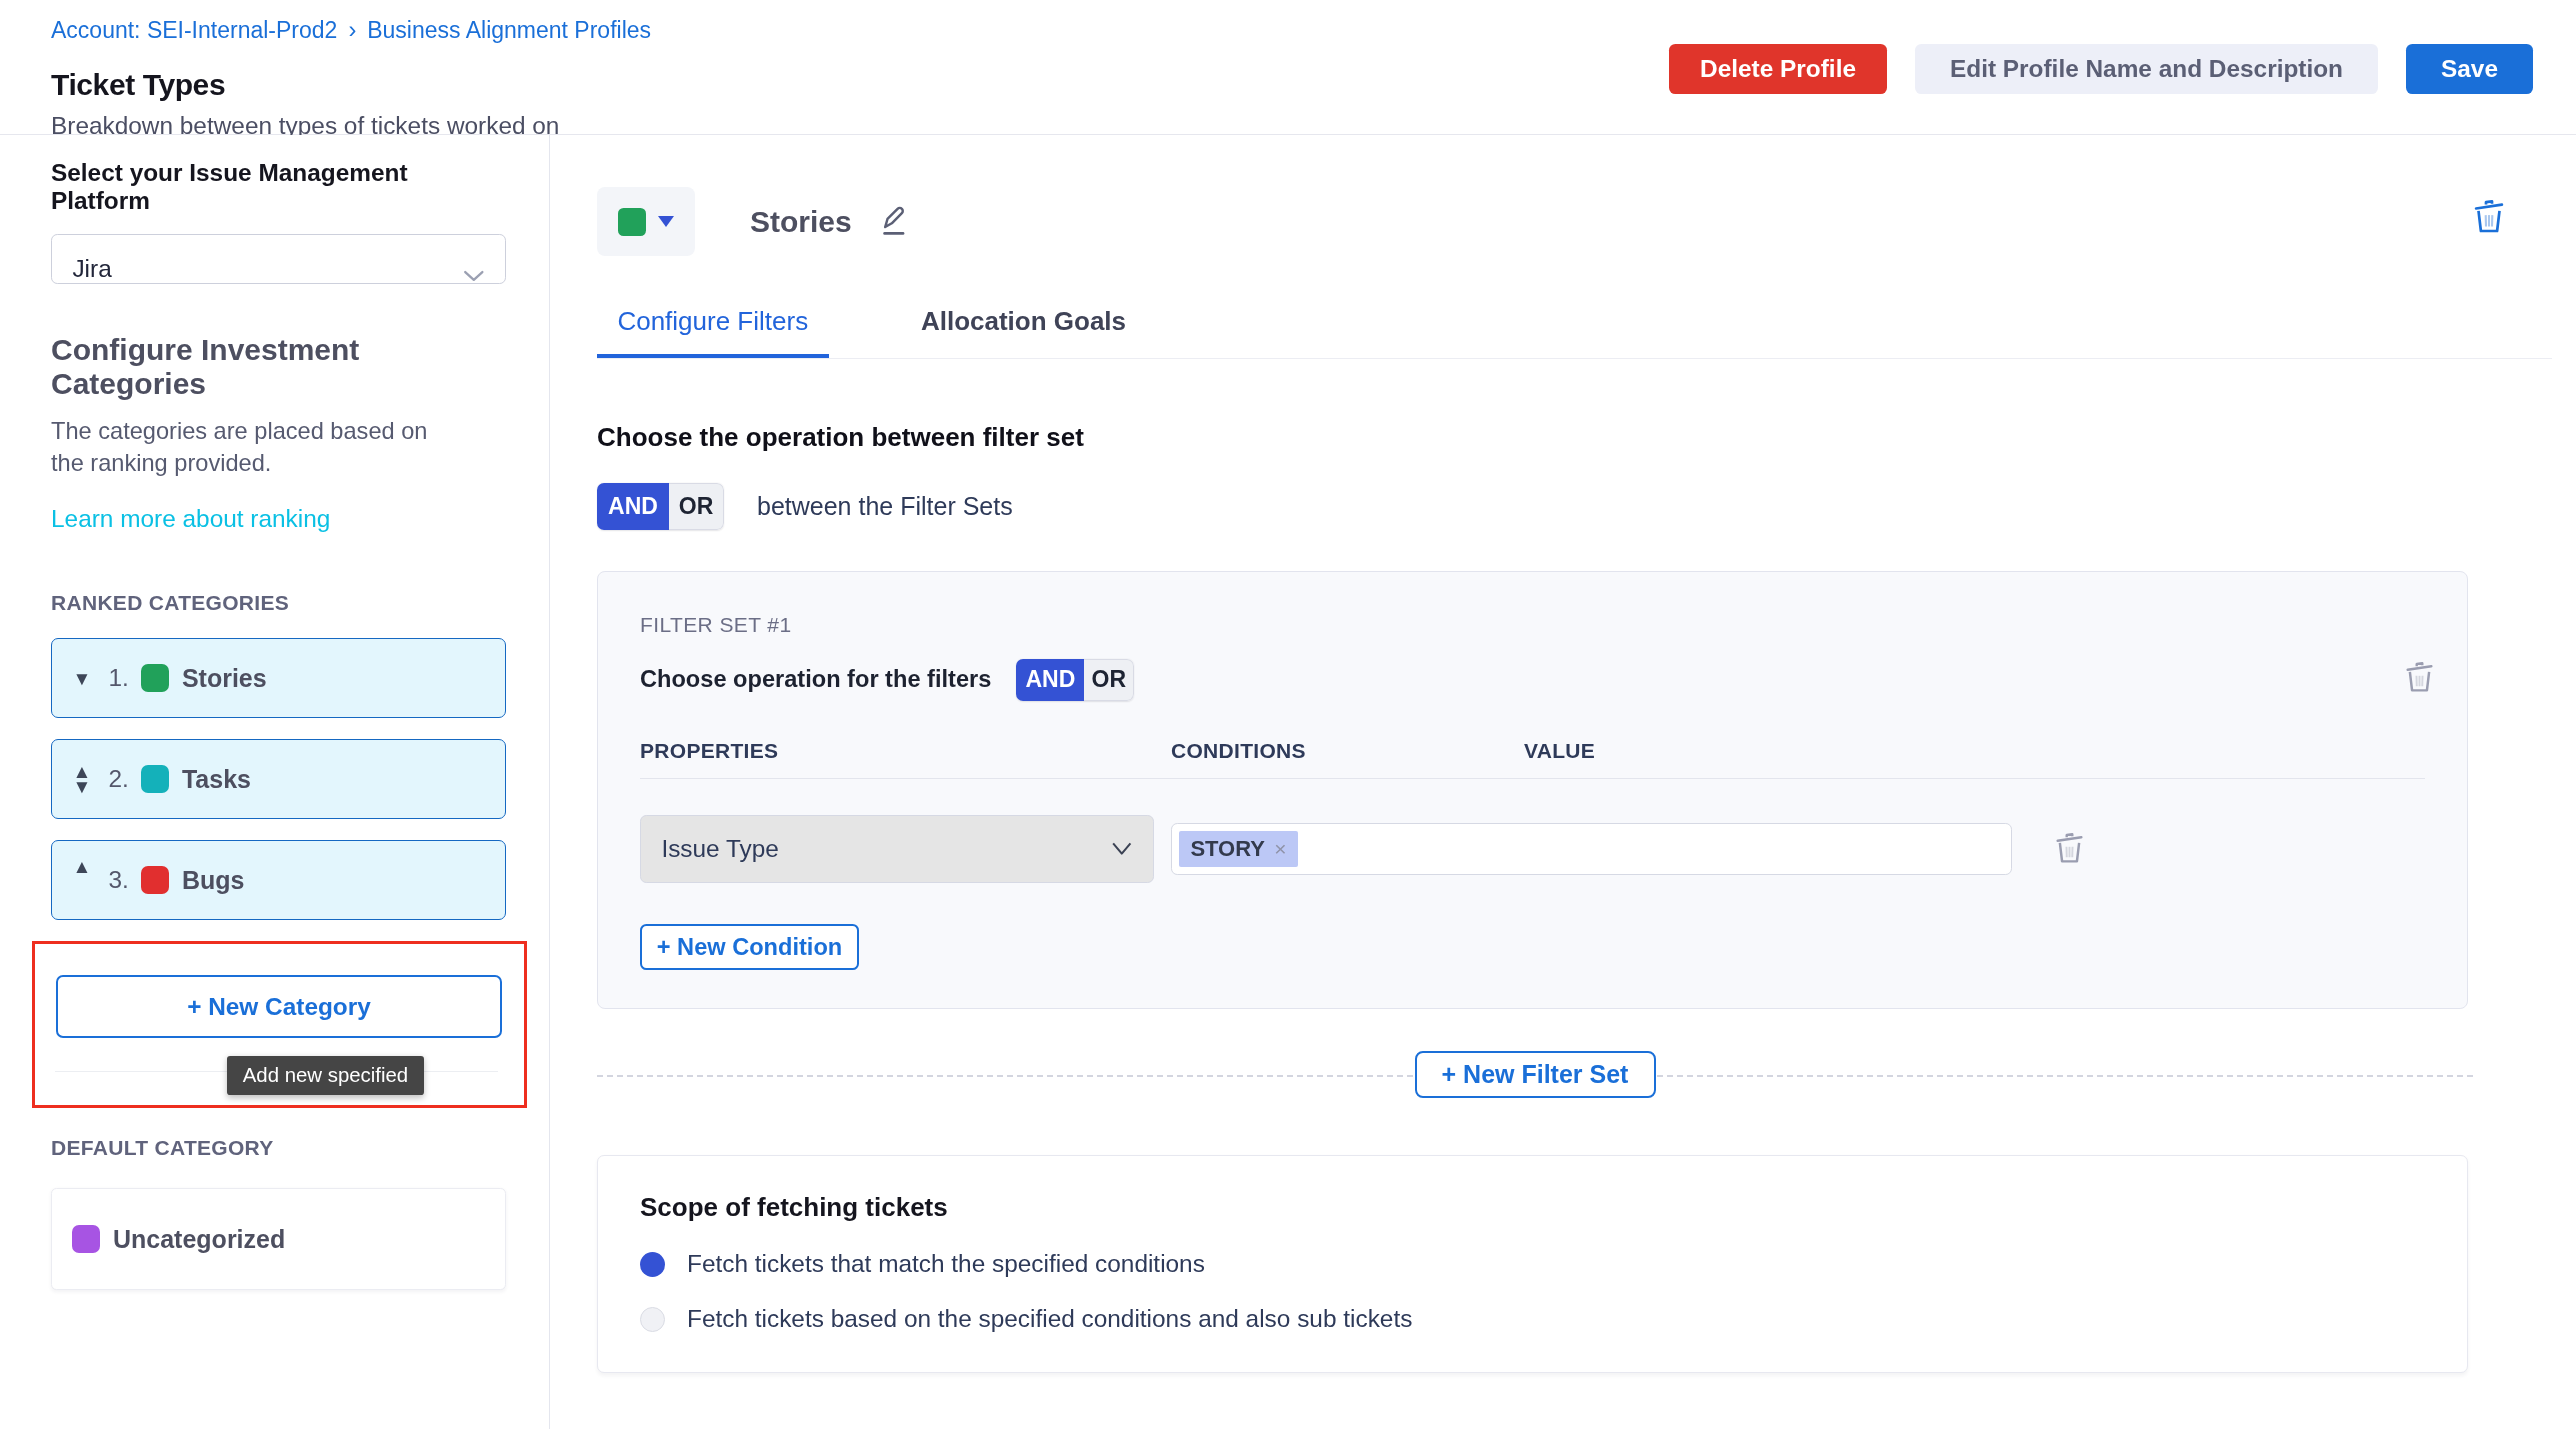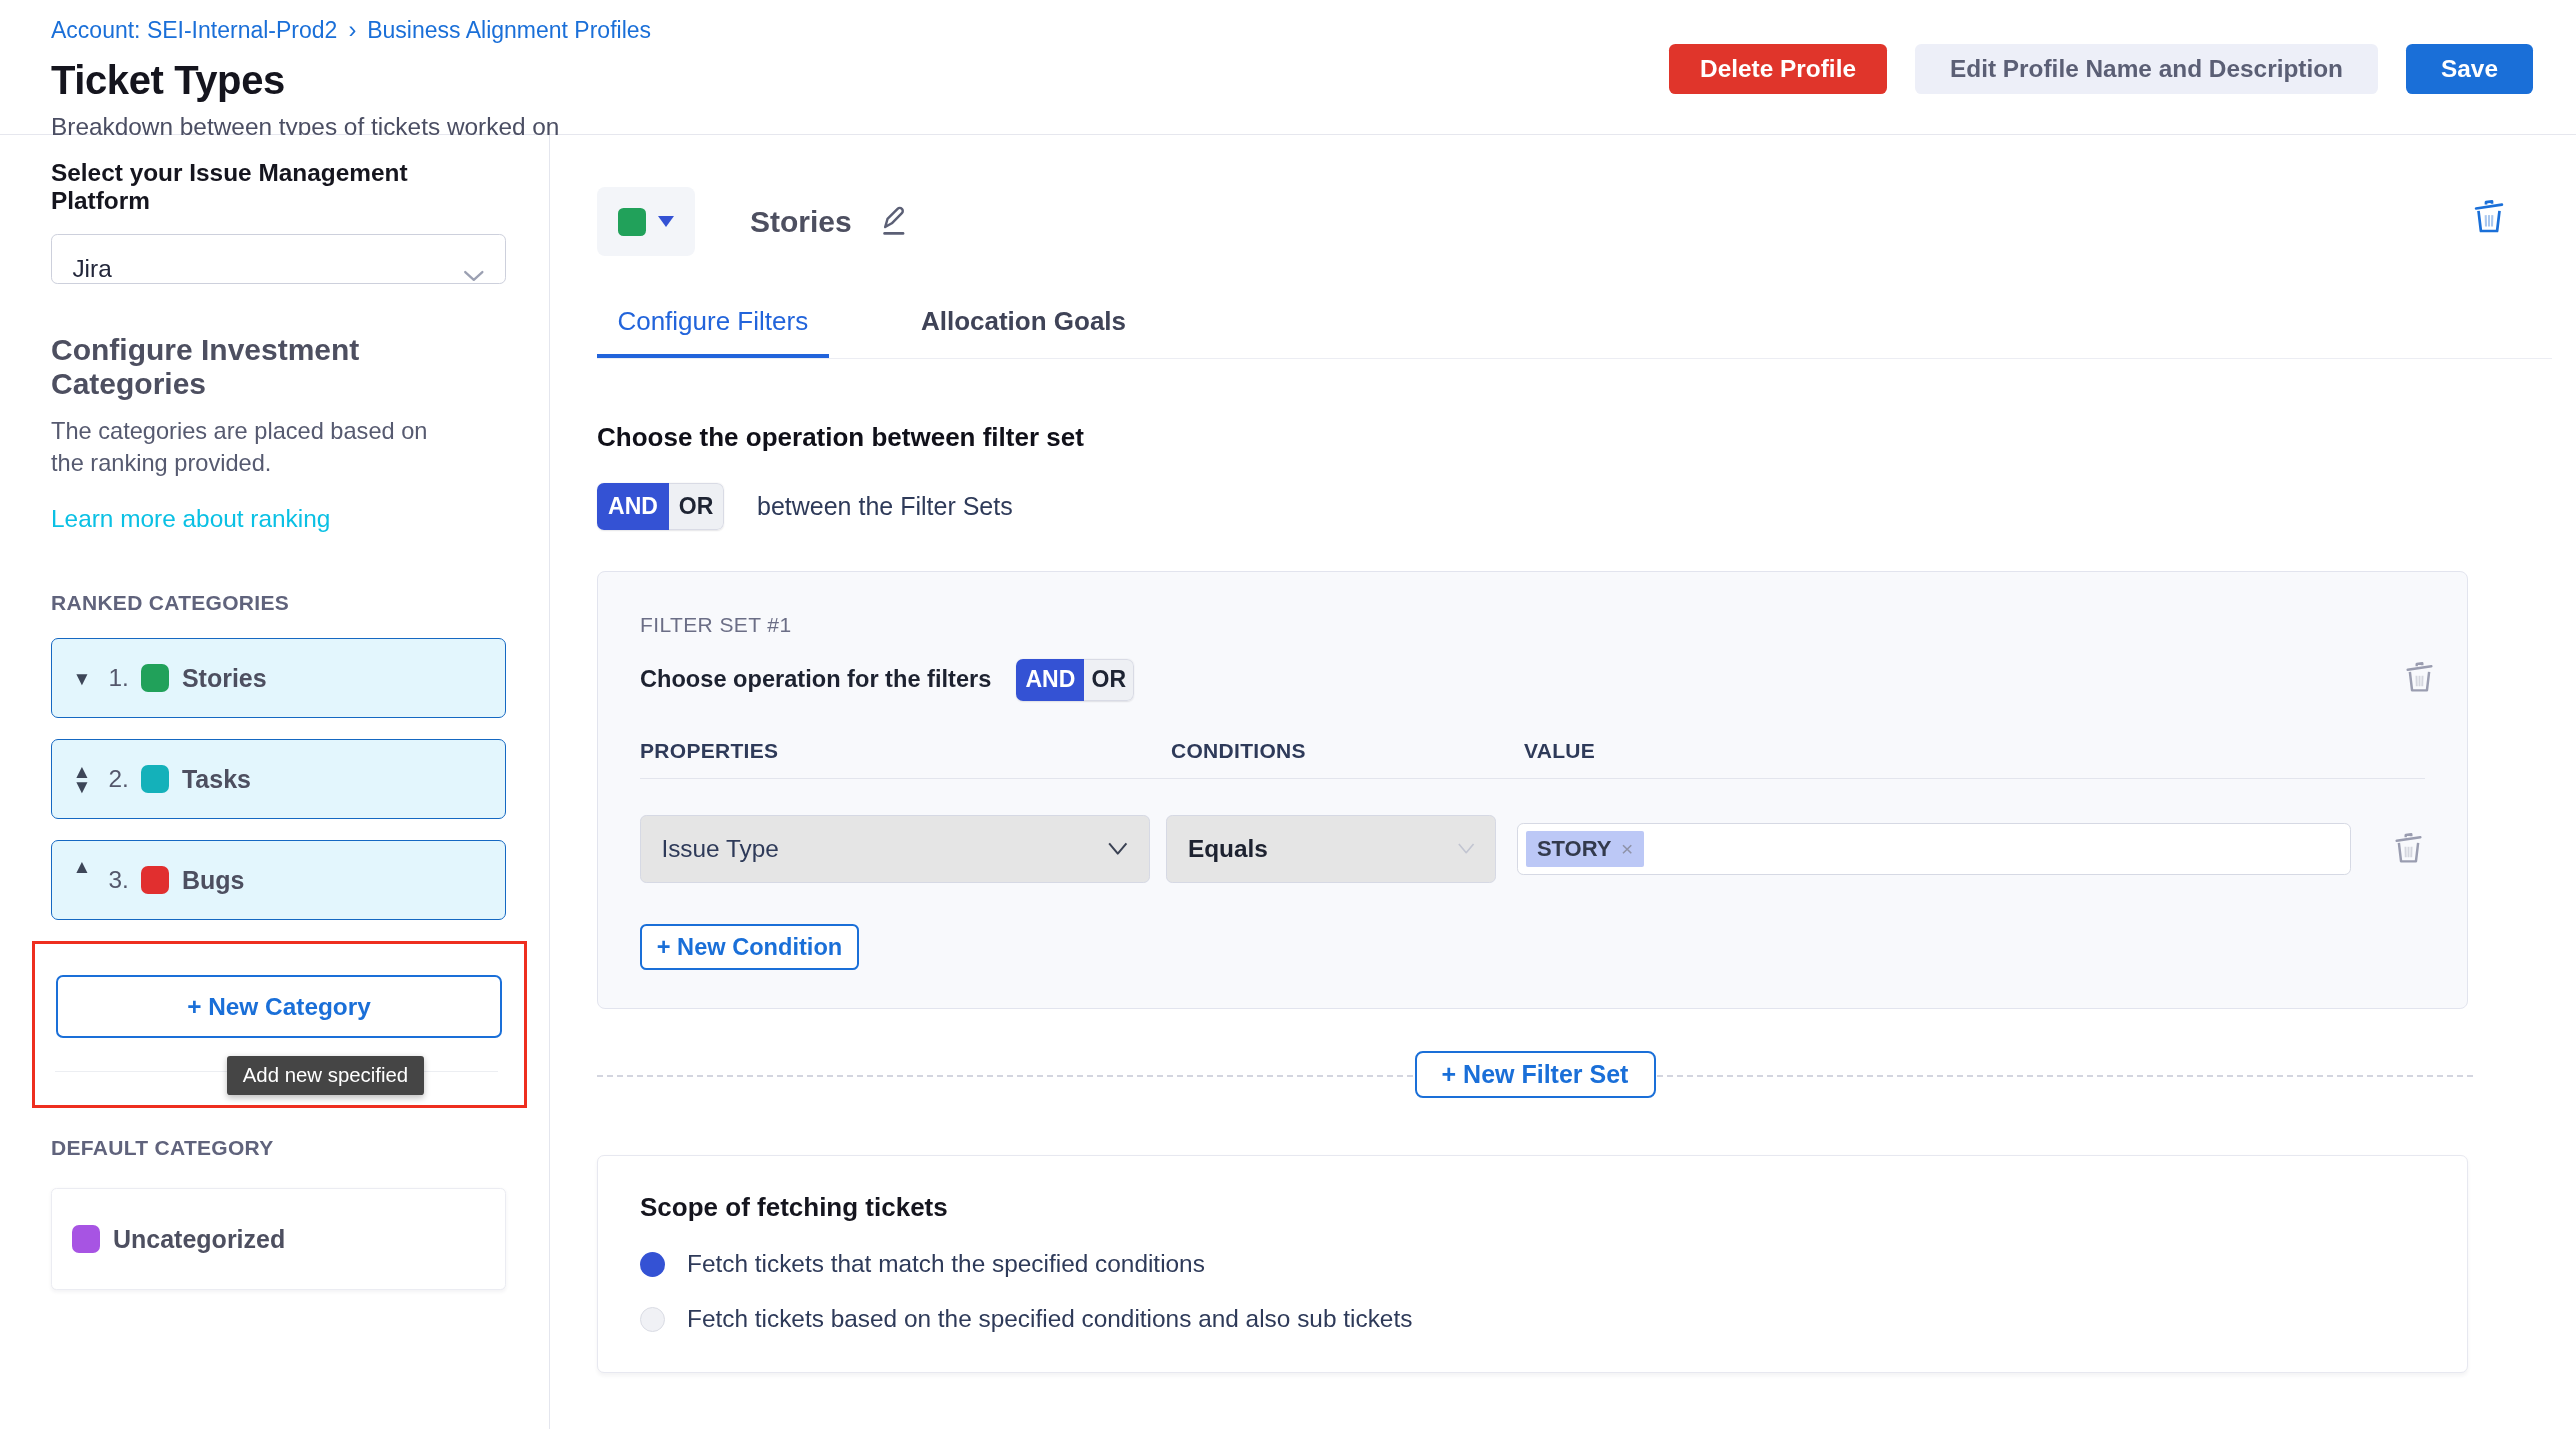--- a/index.html
+++ b/index.html
@@ -5,21 +5,21 @@
   * { margin:0; padding:0; box-sizing:border-box; }
   html,body { width:2576px; height:1430px; background:#ffffff;
     font-family:"Liberation Sans","DejaVu Sans",sans-serif; color:#15151e; overflow:hidden; }
 
   
   .app-header { position:absolute; top:0; left:0; width:2576px; height:135px;
     padding:17.3px 43px 0 51px; border-bottom:0.8px solid #e6e7ee; background:#fff; }
   .breadcrumb { font-size:23px; color:#1a6fd8; display:flex; gap:11px; align-items:flex-end; }
   .breadcrumb .crumb { cursor:pointer; }
   .breadcrumb .sep { color:#1a6fd8; font-size:23.6px; }
-  .page-title { font-size:40px; font-weight:700; color:#15151e; margin-top:14px; letter-spacing:-0.4px; }
+  .page-title { font-size:30px; font-weight:700; color:#15151e; margin-top:24px; letter-spacing:-0.4px; }
   .page-subtitle { font-size:24.4px; color:#4b4e63; margin-top:9.4px; }
   .header-actions { position:absolute; top:44px; right:43px; display:flex; gap:28px; }
   .btn { border:none; border-radius:6.3px; font-size:24.4px; font-weight:700; height:50px;
     display:flex; align-items:center; justify-content:center; cursor:pointer;
     font-family:"Liberation Sans","DejaVu Sans",sans-serif; }
   .btn-delete { background:#e0352b; color:#fff; padding:0 31px; }
   .btn-edit   { background:#edeff8; color:#5b5f75; padding:0 35px; }
   .btn-save   { background:#1a6fd8; color:#fff; padding:0 35px; }
 
   
@@ -287,26 +287,20 @@
     </div>
     <div class="cols-divider"></div>
 
     <div class="cond-row">
       <div class="dd dd-property">
         <span>Issue Type</span>
         <svg width="23.6" height="15.7" viewBox="0 0 30 20">
           <polyline points="4,3 15,16 26,3" fill="none" stroke="#3b4254" stroke-width="2.6" stroke-linejoin="round"></polyline>
         </svg>
       </div>
-      <div class="dd dd-condition">
-        <span>Equals</span>
-        <svg width="20.4" height="13.4" viewBox="0 0 30 20">
-          <polyline points="4,3 15,16 26,3" fill="none" stroke="#c2c5d1" stroke-width="2.4" stroke-linejoin="round"></polyline>
-        </svg>
-      </div>
       <div class="value-field">
         <span class="chip">
           <span>STORY</span>
           <span class="x">×</span>
         </span>
       </div>
       <span class="trash-row">
         <svg width="33" height="36" viewBox="0 0 24 26">
           <path d="M5 8.6 L6.6 22 H17.4 L19 8.6" fill="none" stroke="#9a9db0" stroke-width="1.8" stroke-linejoin="round"></path>
           <line x1="3.4" y1="7" x2="20.6" y2="4.4" stroke="#9a9db0" stroke-width="1.8" stroke-linecap="round"></line>

